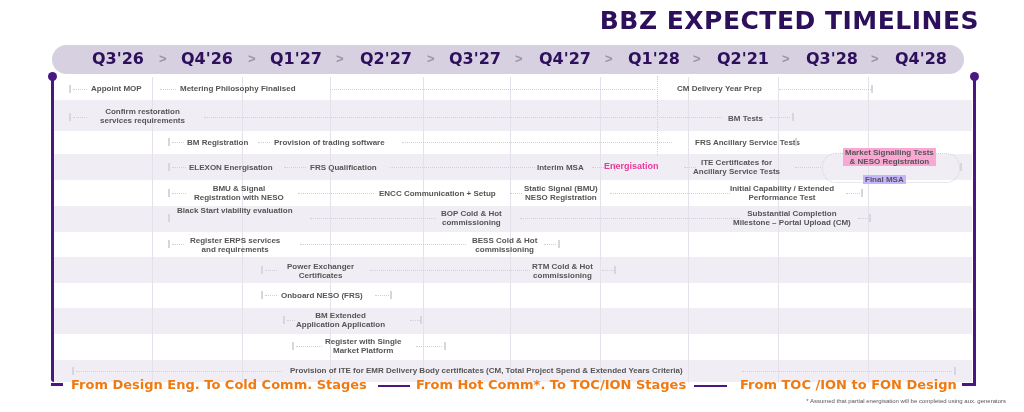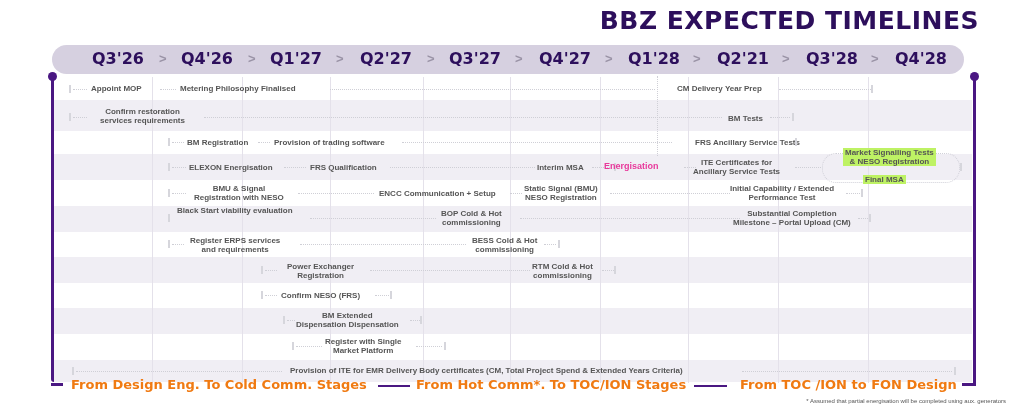--- a/index.html
+++ b/index.html
@@ -120,25 +120,25 @@
 <div class="dash" style="left:592px;top:167px;width:20px"></div>
 <div class="tick" style="left:614px;top:163px"></div>
 <div class="lbl pink" style="left:604px;top:162px">Energisation</div>
 <div class="dash" style="left:684px;top:167px;width:12px"></div>
 <div class="lbl" style="left:693px;top:158px">
     <div>ITE Certificates for</div>
     <div>Ancillary Service Tests</div>
   </div>
 <div class="dash" style="left:795px;top:167px;width:26px"></div>
 <div class="oval" style="left:822px;top:153px;width:136px;height:28px"></div>
-<div class="lbl" style="left:843px;top:148px;background:#bef264;padding:0 2px">
+<div class="lbl" style="left:843px;top:148px;background:#f9a8d4;padding:0 2px">
     <div>Market Signalling Tests</div>
     <div>&amp; NESO Registration</div>
   </div>
-<div class="lbl" style="left:863px;top:175px;background:#bef264;padding:0 2px">Final MSA</div>
+<div class="lbl" style="left:863px;top:175px;background:#c4b5fd;padding:0 2px">Final MSA</div>
 <div class="tick" style="left:960px;top:163px"></div>
 
 <div class="tick" style="left:168px;top:189px"></div>
 <div class="dash" style="left:172px;top:193px;width:14px"></div>
 <div class="lbl" style="left:194px;top:184px">
     <div>BMU &amp; Signal</div>
     <div>Registration with NESO</div>
   </div>
 <div class="dash" style="left:298px;top:193px;width:76px"></div>
 <div class="lbl" style="left:379px;top:189px">ENCC Communication + Setup</div>
@@ -181,41 +181,41 @@
     <div>BESS Cold &amp; Hot</div>
     <div>commissioning</div>
   </div>
 <div class="dash" style="left:544px;top:244px;width:12px"></div>
 <div class="tick" style="left:558px;top:240px"></div>
 
 <div class="tick" style="left:261px;top:266px"></div>
 <div class="dash" style="left:265px;top:270px;width:12px"></div>
 <div class="lbl" style="left:287px;top:262px">
     <div>Power Exchanger</div>
-    <div>Registration</div>
+    <div>Certificates</div>
   </div>
 <div class="dash" style="left:370px;top:270px;width:160px"></div>
 <div class="lbl" style="left:532px;top:262px">
     <div>RTM Cold &amp; Hot</div>
     <div>commissioning</div>
   </div>
 <div class="dash" style="left:602px;top:270px;width:12px"></div>
 <div class="tick" style="left:614px;top:266px"></div>
 
 <div class="tick" style="left:261px;top:291px"></div>
 <div class="dash" style="left:265px;top:295px;width:12px"></div>
-<div class="lbl" style="left:281px;top:291px">Confirm NESO (FRS)</div>
+<div class="lbl" style="left:281px;top:291px">Onboard NESO (FRS)</div>
 <div class="dash" style="left:375px;top:295px;width:14px"></div>
 <div class="tick" style="left:390px;top:291px"></div>
 
 <div class="tick" style="left:283px;top:316px"></div>
 <div class="dash" style="left:287px;top:320px;width:8px"></div>
 <div class="lbl" style="left:296px;top:311px">
     <div>BM Extended</div>
-    <div>Dispensation Dispensation</div>
+    <div>Application Application</div>
   </div>
 <div class="dash" style="left:410px;top:320px;width:10px"></div>
 <div class="tick" style="left:420px;top:316px"></div>
 
 <div class="tick" style="left:292px;top:342px"></div>
 <div class="dash" style="left:296px;top:346px;width:26px"></div>
 <div class="lbl" style="left:325px;top:337px">
     <div>Register with Single</div>
     <div>Market Platform</div>
   </div>

